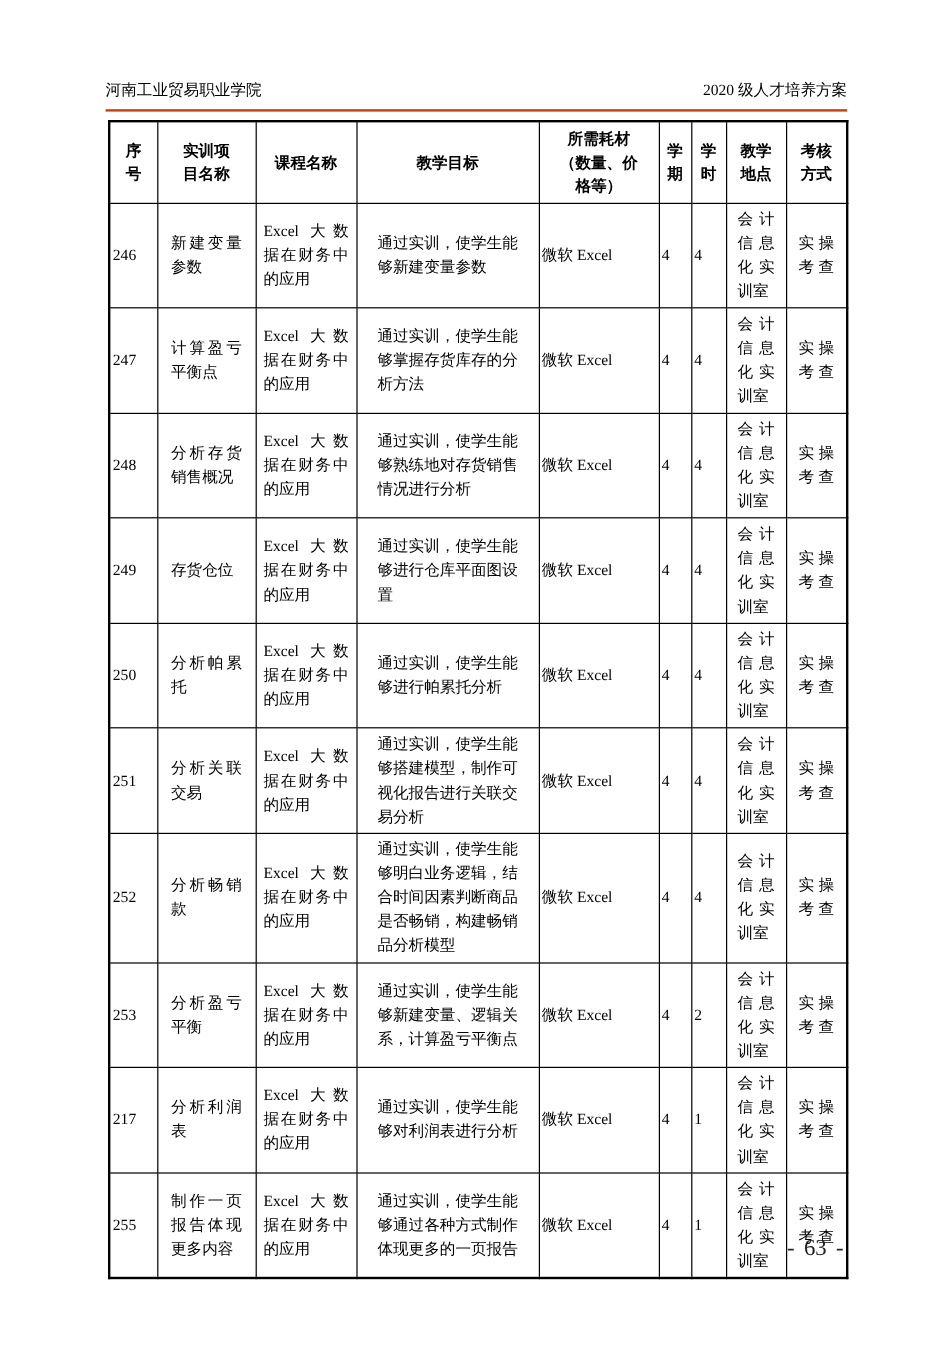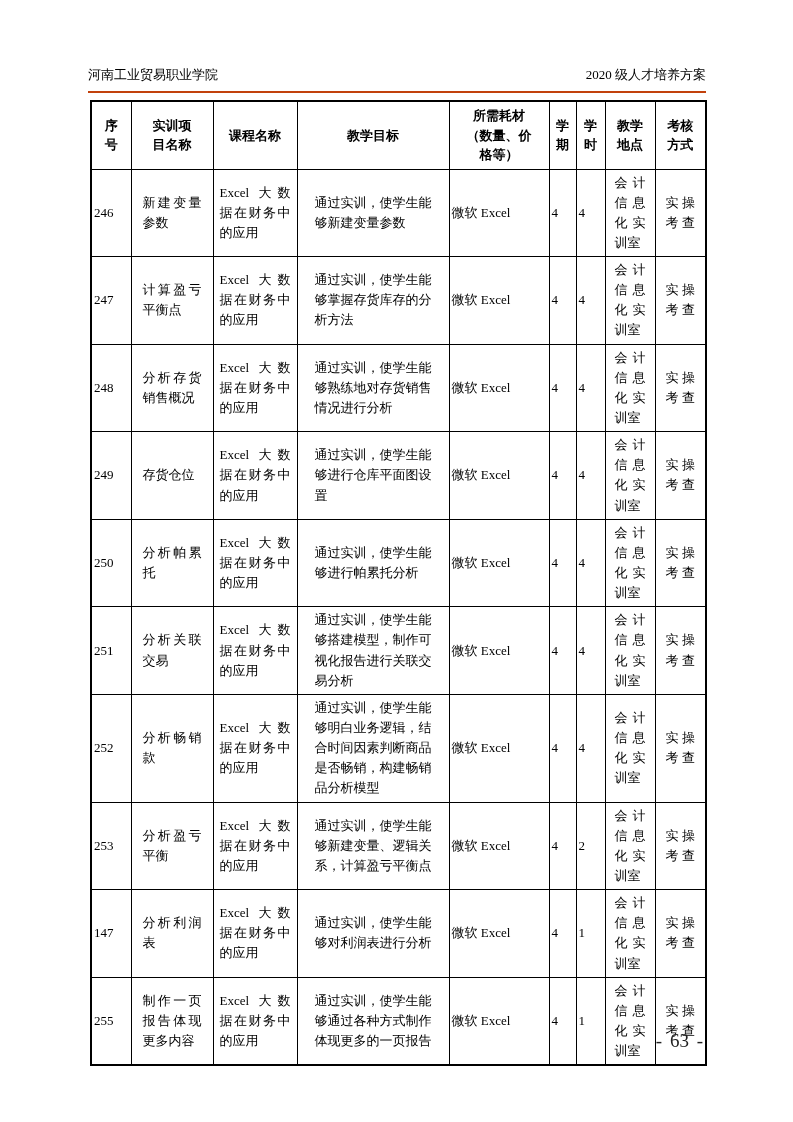--- a/index.html
+++ b/index.html
@@ -198,21 +198,21 @@
     <td class="jc c2">Excel 大数据在财务中的应用</td>
     <td class="jc c3">通过实训，使学生能够新建变量、逻辑关系，计算盈亏平衡点</td>
     <td class="center">微软 Excel</td>
     <td class="center">4</td>
     <td class="center">2</td>
     <td class="c7">会计信息化实训室</td>
     <td class="c8">实操考查</td>
   </tr>
 
   <tr>
-    <td class="center">147</td>
+    <td class="center">217</td>
     <td class="jc c1">分析利润表</td>
     <td class="jc c2">Excel 大数据在财务中的应用</td>
     <td class="jc c3">通过实训，使学生能够对利润表进行分析</td>
     <td class="center">微软 Excel</td>
     <td class="center">4</td>
     <td class="center">1</td>
     <td class="c7">会计信息化实训室</td>
     <td class="c8">实操考查</td>
   </tr>
 

